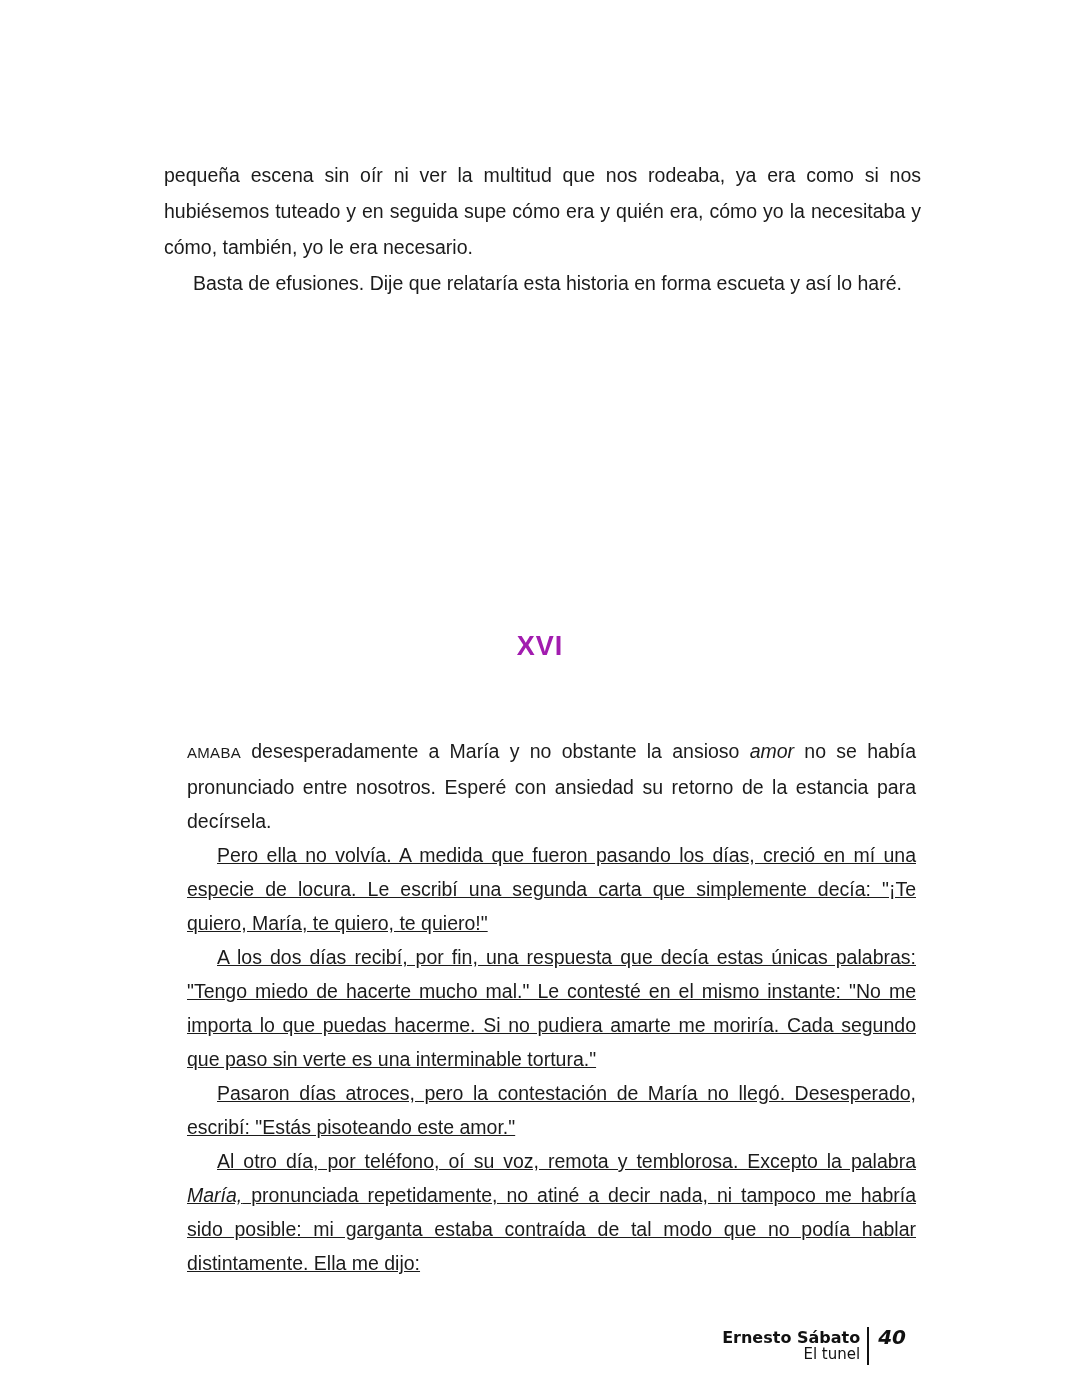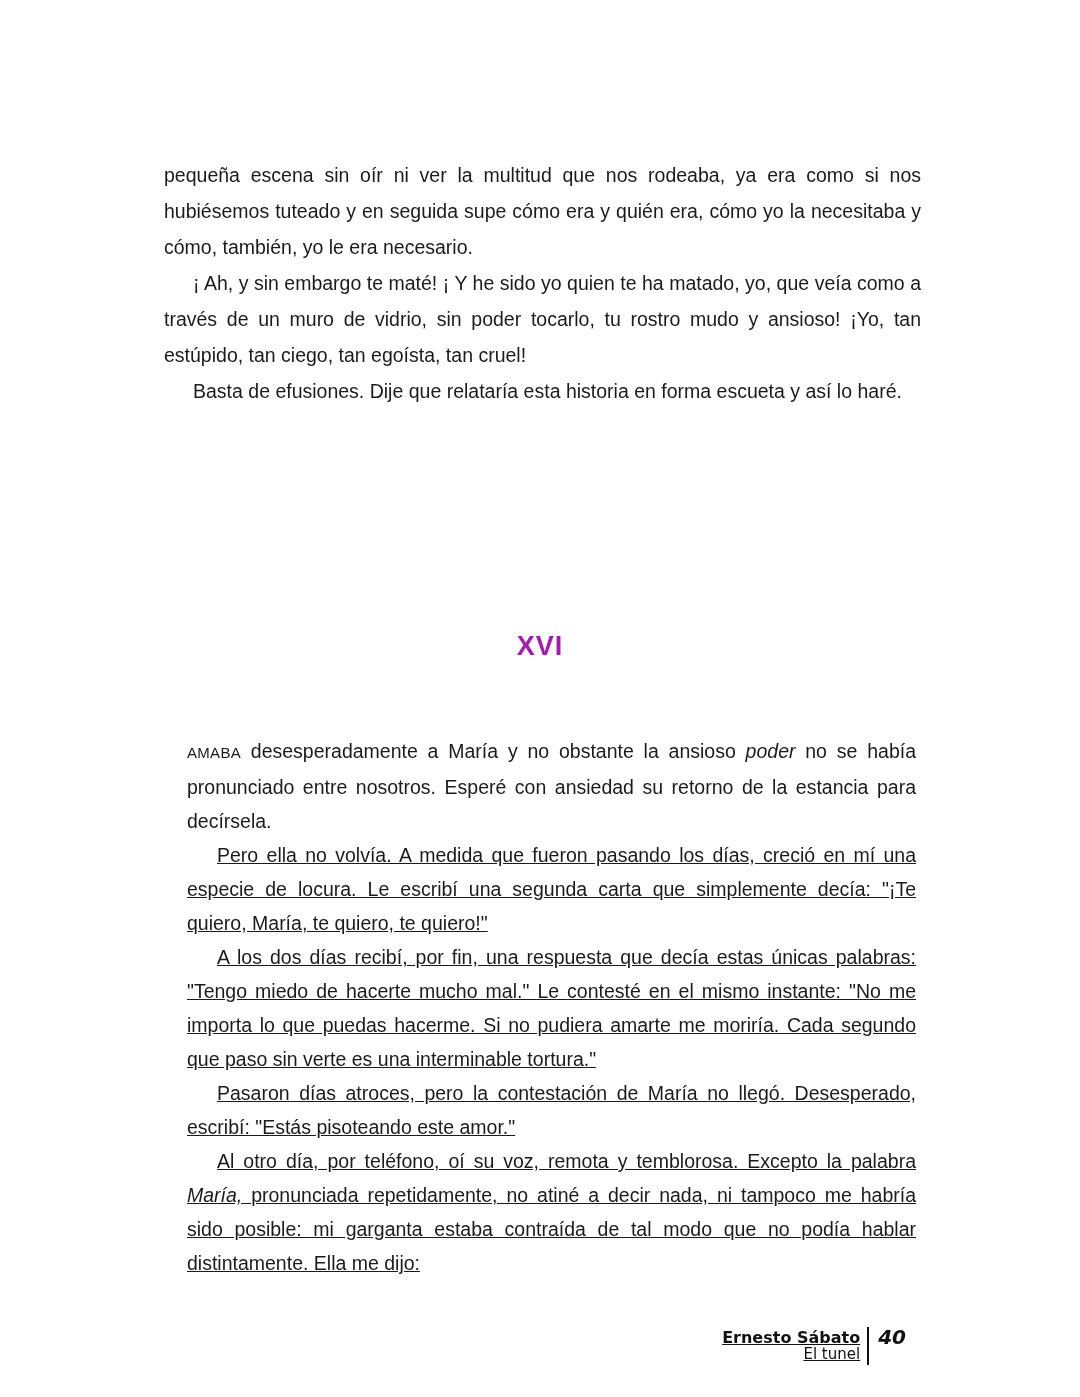--- a/index.html
+++ b/index.html
@@ -65,21 +65,20 @@
     display: flex;
     align-items: stretch;
     font-family: "DejaVu Sans", sans-serif;
     color: #111111;
   }
   .footer-text {
     text-align: right;
     padding-right: 7px;
     padding-top: 2px;
     padding-bottom: 3px;
-    text-decoration: underline;
   }
   .footer-author {
     font-weight: bold;
     font-size: 16px;
     line-height: 17px;
   }
   .footer-book {
     font-size: 15px;
     line-height: 16px;
   }
@@ -96,28 +95,27 @@
     font-style: italic;
   }
 </style>
 </head>
 <body>
 
 <div class="page">
 
   <div class="text-block block1">
     <p><span class="run-normal">pequeña escena sin oír ni ver la multitud que nos rodeaba, ya era como si nos hubiésemos tuteado y en seguida supe cómo era y quién era, cómo yo la necesitaba y cómo, también, yo le era necesario.</span></p>
-    <p class="indent"><span class="run-normal">¡ Ah, y sin embargo te maté! ¡ Y he sido yo quien te ha matado, yo, que veía como a través de un muro de vidrio, sin poder tocarlo, tu rostro mudo y ansioso! ¡Yo, tan estúpido, tan ciego, tan egoísta, tan cruel!</span></p>
     <p class="indent"><span class="run-normal">Basta de efusiones. Dije que relataría esta historia en forma escueta y así lo haré.</span></p>
   </div>
 
   <h1 class="chapter-heading">XVI</h1>
 
   <div class="text-block block2">
-    <p><span class="run-smallcaps">AMABA</span><span class="run-normal"> desesperadamente a María y no obstante la ansioso </span><span class="run-italic">poder</span><span class="run-normal"> no se había pronunciado entre nosotros. Esperé con ansiedad su retorno de la estancia para decírsela.</span></p>
+    <p><span class="run-smallcaps">AMABA</span><span class="run-normal"> desesperadamente a María y no obstante la ansioso </span><span class="run-italic">amor</span><span class="run-normal"> no se había pronunciado entre nosotros. Esperé con ansiedad su retorno de la estancia para decírsela.</span></p>
     <p class="indent"><span class="run-normal">Pero ella no volvía. A medida que fueron pasando los días, creció en mí una especie de locura. Le escribí una segunda carta que simplemente decía: "¡Te quiero, María, te quiero, te quiero!"</span></p>
     <p class="indent"><span class="run-normal">A los dos días recibí, por fin, una respuesta que decía estas únicas palabras: "Tengo miedo de hacerte mucho mal." Le contesté en el mismo instante: "No me importa lo que puedas hacerme. Si no pudiera amarte me moriría. Cada segundo que paso sin verte es una interminable tortura."</span></p>
     <p class="indent"><span class="run-normal">Pasaron días atroces, pero la contestación de María no llegó. Desesperado, escribí: "Estás pisoteando este amor."</span></p>
     <p class="indent"><span class="run-normal">Al otro día, por teléfono, oí su voz, remota y temblorosa. Excepto la palabra </span><span class="run-italic">María,</span><span class="run-normal"> pronunciada repetidamente, no atiné a decir nada, ni tampoco me habría sido posible: mi garganta estaba contraída de tal modo que no podía hablar distintamente. Ella me dijo:</span></p>
   </div>
 
   <div class="page-footer">
     <div class="footer-text">
       <div class="footer-author">Ernesto Sábato</div>
       <div class="footer-book">El tunel</div>

